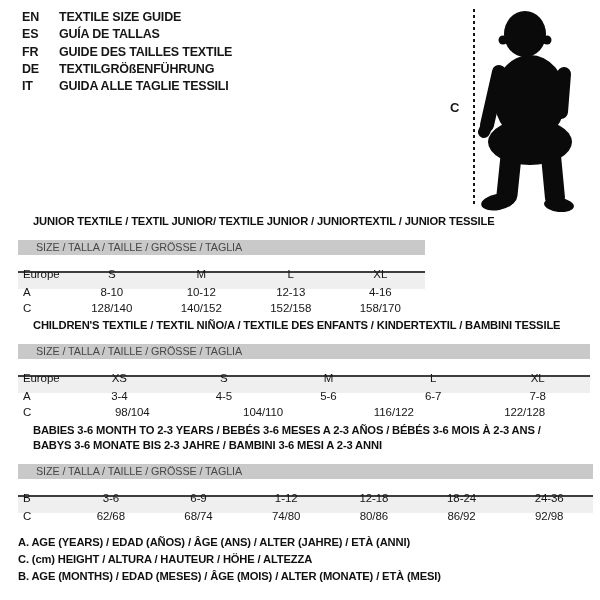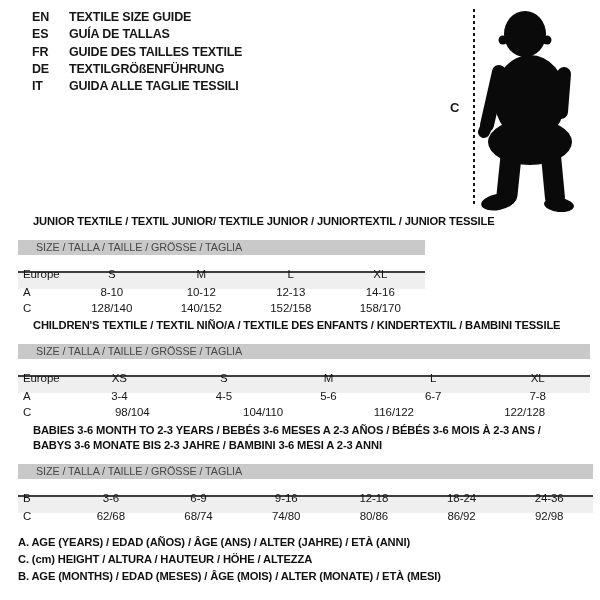--- a/index.html
+++ b/index.html
@@ -5,21 +5,21 @@
   html,body{margin:0;padding:0;}
   body{
     position:relative;
     width:600px;height:600px;
     background:#ffffff;
     font-family:"Liberation Sans", sans-serif;
     color:#161616;
     overflow:hidden;
   }
   
-  .langs{position:absolute;left:32px;top:9px;}
+  .langs{position:absolute;left:22px;top:9px;}
   .lang-row{display:flex;line-height:17.3px;}
   .lang-code{width:37px;font-weight:700;font-size:12.5px;letter-spacing:-0.2px;}
   .lang-label{font-weight:700;font-size:12.5px;letter-spacing:-0.2px;white-space:nowrap;}
   
   .measure-line{
     position:absolute;left:473px;top:9px;width:2px;height:198px;
     background:repeating-linear-gradient(#141414 0 3px, transparent 3px 6px);
   }
   .measure-label{position:absolute;left:450px;top:100px;font-size:13px;font-weight:700;}
   .baby{position:absolute;left:478px;top:6px;}
@@ -113,21 +113,21 @@
         <div class="tcell">S</div>
         <div class="tcell">M</div>
         <div class="tcell">L</div>
         <div class="tcell">XL</div>
       </div>
       <div class="trow trow-alt">
         <div class="tcell">A</div>
         <div class="tcell">8-10</div>
         <div class="tcell">10-12</div>
         <div class="tcell">12-13</div>
-        <div class="tcell">14-16</div>
+        <div class="tcell">4-16</div>
       </div>
       <div class="trow trow-plain">
         <div class="tcell">C</div>
         <div class="tcell">128/140</div>
         <div class="tcell">140/152</div>
         <div class="tcell">152/158</div>
         <div class="tcell">158/170</div>
       </div>
     </div>
   </div>
@@ -166,21 +166,21 @@
     <div class="section-title">
       <div class="title-line">BABIES 3-6 MONTH TO 2-3 YEARS / BEBÉS 3-6 MESES A 2-3 AÑOS / BÉBÉS 3-6 MOIS À 2-3 ANS /</div>
       <div class="title-line">BABYS 3-6 MONATE BIS 2-3 JAHRE / BAMBINI 3-6 MESI A 2-3 ANNI</div>
     </div>
     <div class="size-table">
       <div class="size-bar">SIZE / TALLA / TAILLE / GRÖSSE / TAGLIA</div>
       <div class="trow trow-first">
         <div class="tcell">B</div>
         <div class="tcell">3-6</div>
         <div class="tcell">6-9</div>
-        <div class="tcell">9-16</div>
+        <div class="tcell">1-12</div>
         <div class="tcell">12-18</div>
         <div class="tcell">18-24</div>
         <div class="tcell">24-36</div>
       </div>
       <div class="trow trow-alt">
         <div class="tcell">C</div>
         <div class="tcell">62/68</div>
         <div class="tcell">68/74</div>
         <div class="tcell">74/80</div>
         <div class="tcell">80/86</div>

